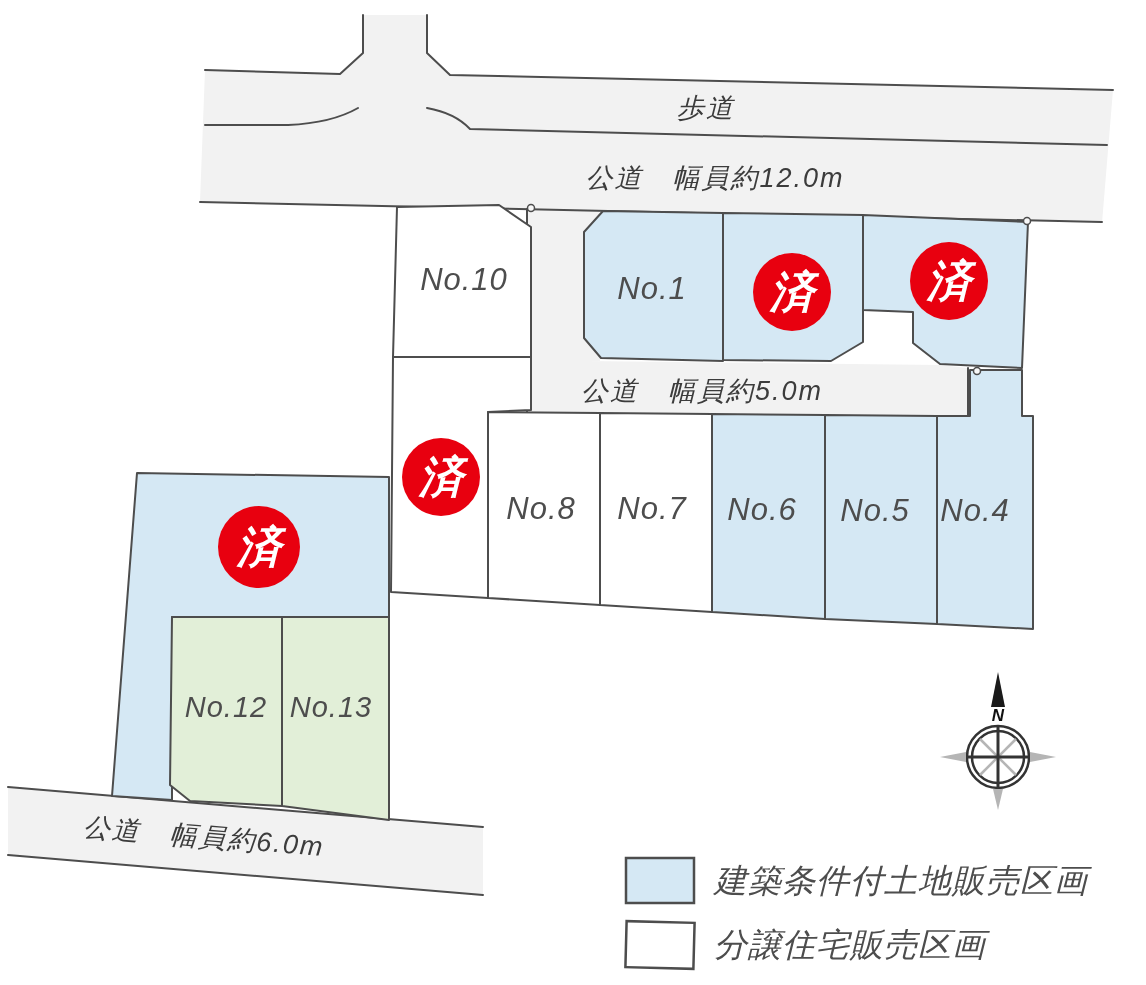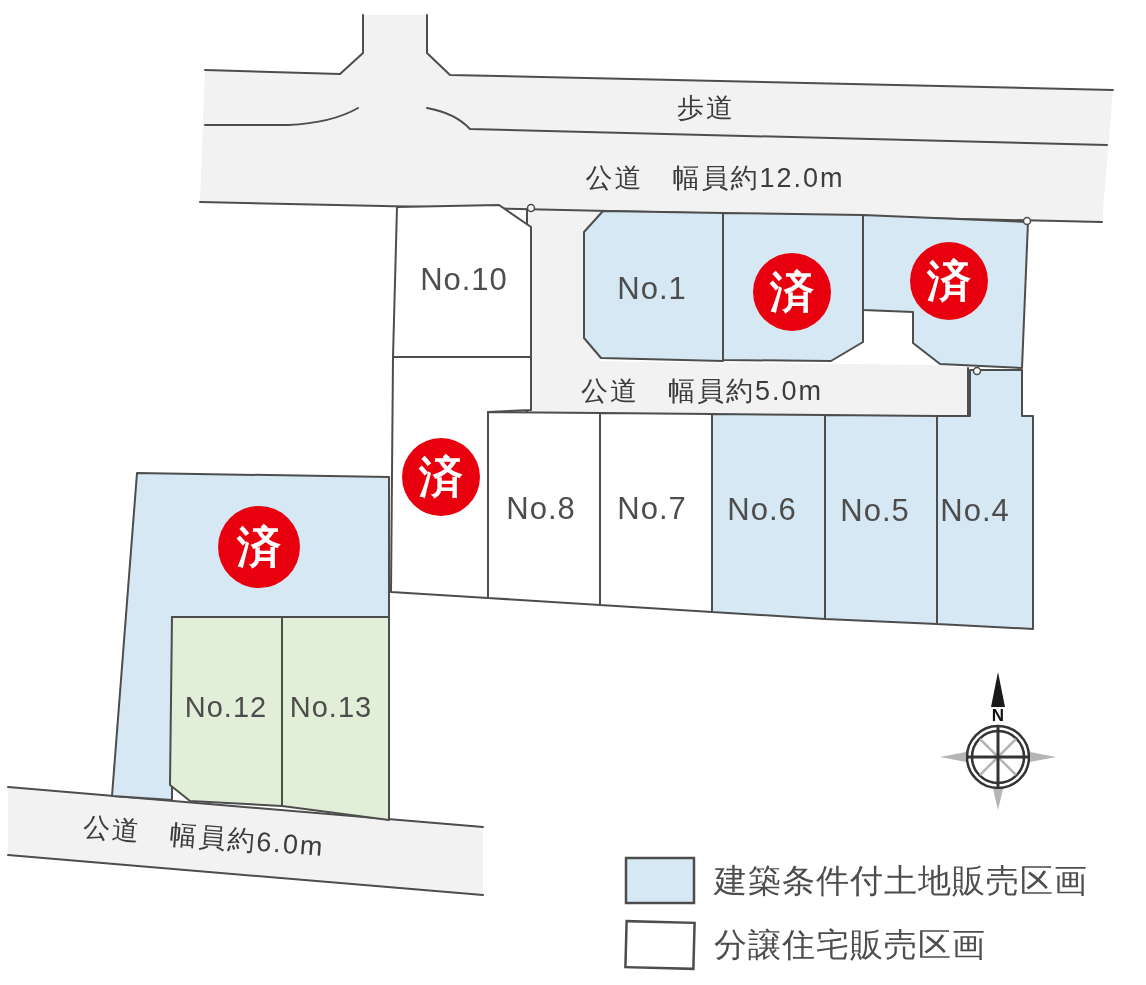--- a/index.html
+++ b/index.html
@@ -2,20 +2,21 @@
 <html><head>
 <meta charset="utf-8">
 <style>
   html,body{margin:0;padding:0;background:#ffffff;}
   .stage{
     position:relative;
     width:1146px;height:985px;
     background:#ffffff;
     font-family:"Liberation Sans", sans-serif;
     overflow:hidden;
+    font-style:italic;
   }
   svg{position:absolute;left:0;top:0;}
   text{font-family:"Liberation Sans", sans-serif;}
   .lot-label{fill:#4d4d4d;font-size:31px;letter-spacing:1px;}
   .lot-label-small{fill:#4d4d4d;font-size:29px;letter-spacing:1px;}
   .road-label{fill:#3c3c3c;font-size:27px;letter-spacing:2px;}
   .sold-label{fill:#ffffff;font-size:44px;font-weight:bold;}
   .legend-label{fill:#4d4d4d;font-size:33px;letter-spacing:1px;}
   .compass-n{fill:#111111;font-size:17px;font-weight:bold;}
 </style>

